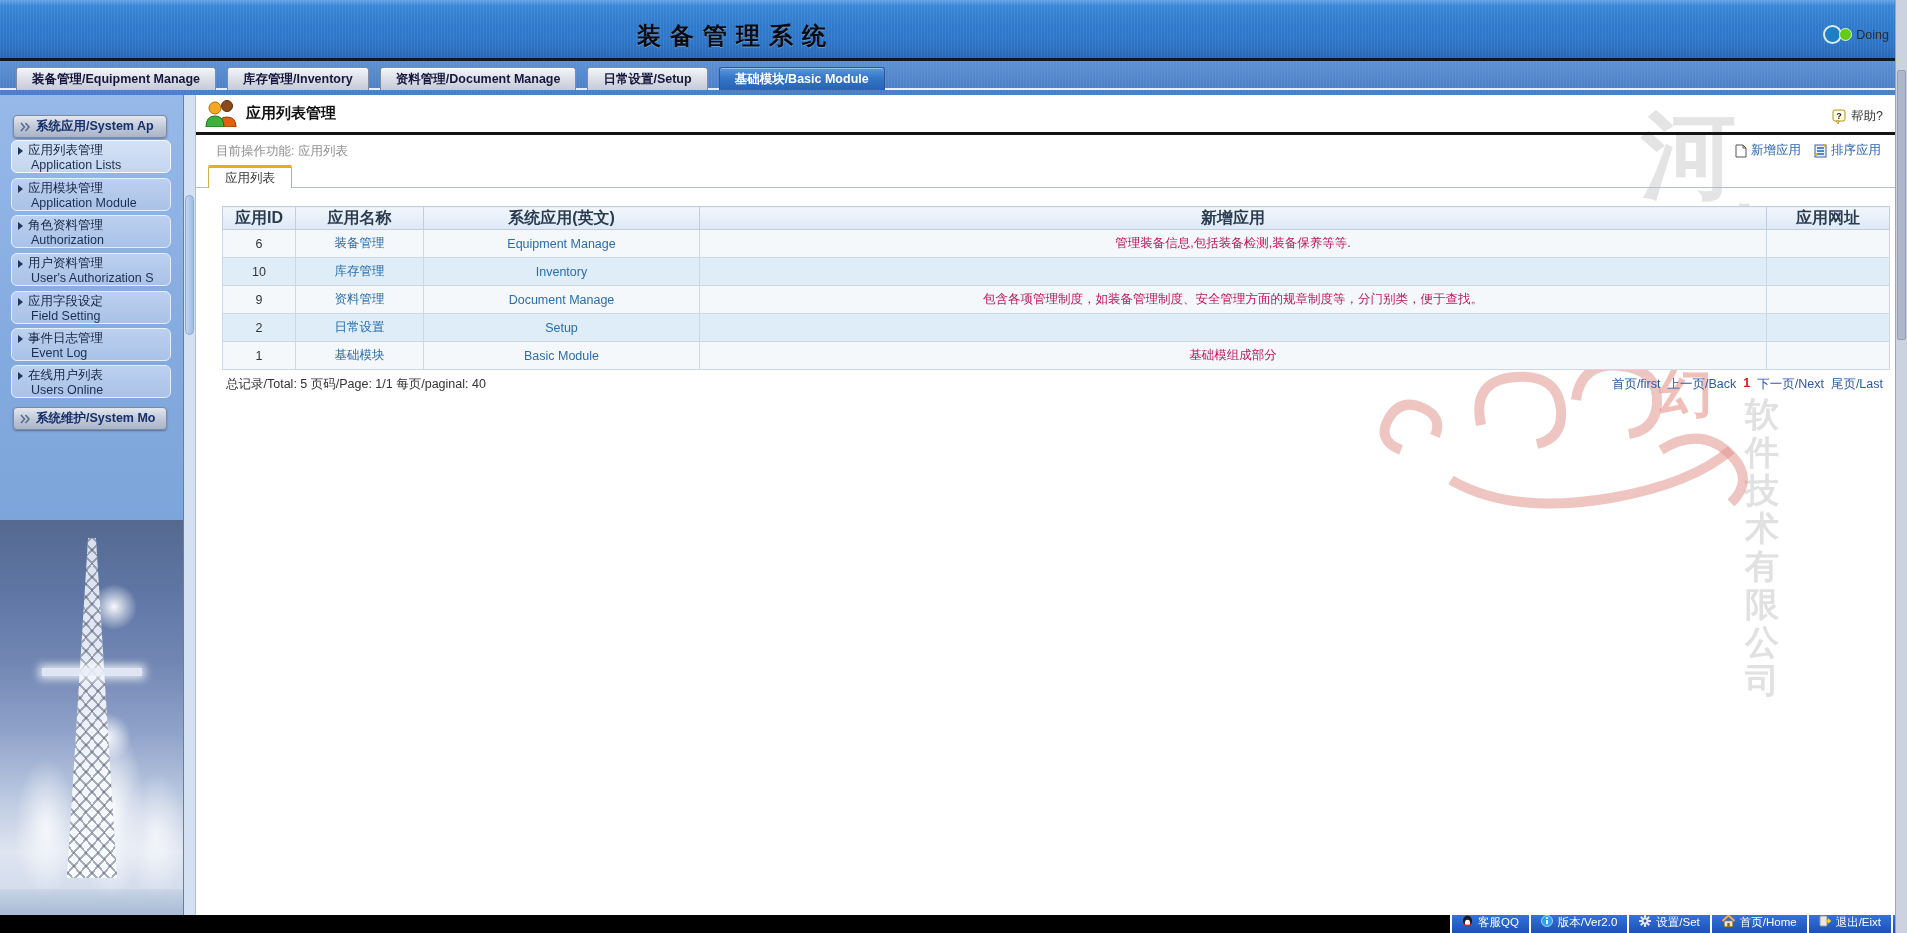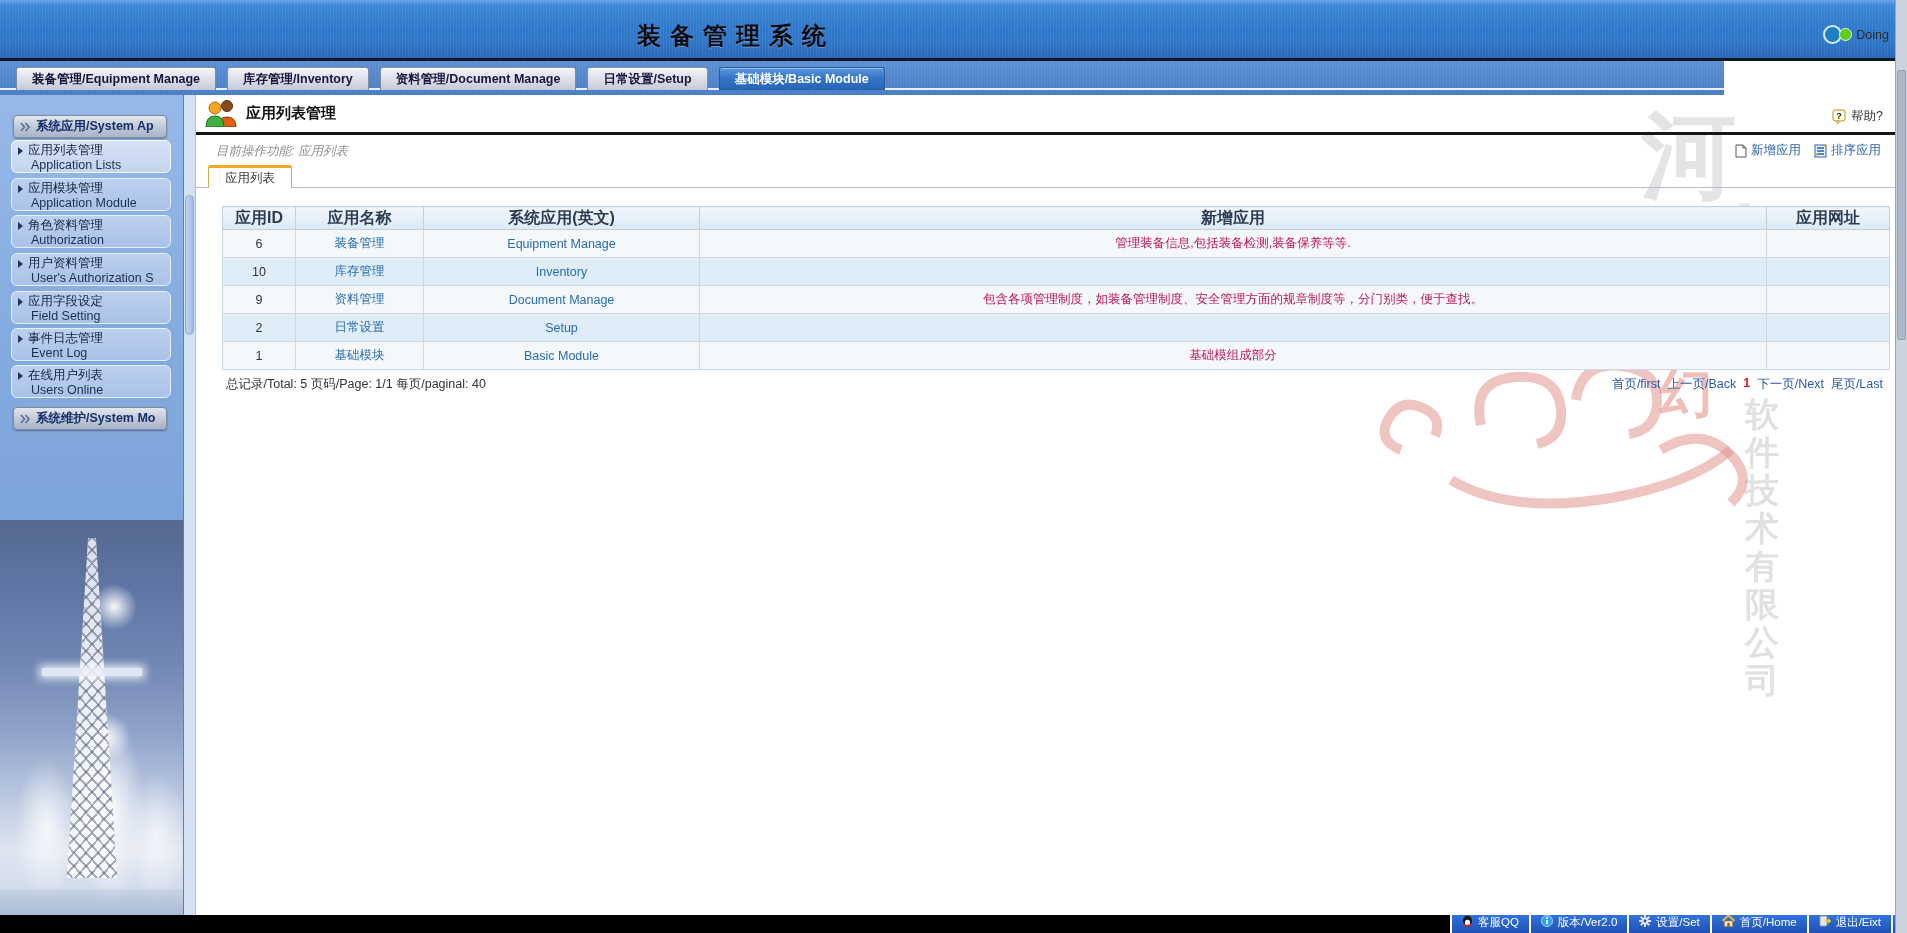--- a/index.html
+++ b/index.html
@@ -14,21 +14,21 @@
     background-color:#2f7acc;
     border-bottom:3px solid #0c1826;padding-left:44px; }
   .banner-title { position:absolute; left:637px; top:20px; font-size:24px; font-weight:bold;
     letter-spacing:9px; color:#0b0b0f; text-shadow:0 1px 0 rgba(255,255,255,.25); }
   .doing { position:absolute; right:18px; top:25px; display:flex; align-items:center; gap:4px; }
   .doing-circle-blue { width:19px; height:19px; border-radius:50%; background:#1f7fc4; border:2px solid #d9ecf8; }
   .doing-circle-green { width:13px; height:13px; border-radius:50%; background:#62cc17; border:1px solid #e2f5cf; margin-left:-7px; }
   .doing-label { font-size:12.5px; color:#2c2c2c; }
 
   
-  .tabstrip { position:absolute; left:0; top:61px; width:1724px; height:34px;
+  .tabstrip { position:absolute; left:0; top:61px; width:1907px; height:34px;
     background-image:
       repeating-linear-gradient(90deg, rgba(255,255,255,.06) 0 1px, rgba(0,0,0,0) 1px 3px),
       linear-gradient(180deg,#5b90d4,#487dc4);
     background-color:#4d84cc; }
   .tabstrip::after { content:""; position:absolute; left:0; right:0; bottom:5px; height:2px; background:#e9eff8; }
   .tabs { position:absolute; left:16px; bottom:5px; display:flex; gap:11px; z-index:2; }
   .tab { height:23px; padding:0 15px; display:flex; align-items:center; cursor:default;
     font-size:12.5px; font-weight:bold; color:#15183c;
     background:linear-gradient(180deg,#f4f5f9 0%,#dfe1ea 45%,#c6c9d7 100%);
     border:1px solid #7e8aa0; border-bottom:none; border-radius:3px 3px 0 0;
@@ -92,21 +92,21 @@
 
   .page-header { position:absolute; left:0; top:0; width:100%; height:37px; z-index:1; }
   .people-icon { position:absolute; left:9px; top:4px; width:34px; height:28px; }
   .page-title { position:absolute; left:50px; top:9px; font-size:15px; font-weight:bold; color:#111; z-index:1; }
   .help { position:absolute; right:12px; top:13px; display:flex; align-items:center; gap:4px; z-index:1;
     font-size:12.5px; color:#333; cursor:pointer; }
 
   .black-rule { position:absolute; left:0; top:37px; width:100%; height:3px; background:#151515; z-index:1; }
 
   .status-row { position:absolute; left:0; top:46px; width:100%; height:18px; z-index:1; }
-  .current-fn { position:absolute; left:20px; top:2px; font-size:12.5px; color:#8e8e8e;font-style:italic; }
+  .current-fn { position:absolute; left:20px; top:2px; font-size:12.5px; color:#8e8e8e; }
   .actions { position:absolute; right:14px; top:1px; display:flex; gap:12px; }
   .action-link { display:flex; align-items:center; gap:4px; font-size:12.5px; color:#2a62b2; cursor:pointer; }
 
   .panel-line { position:absolute; left:0; top:92px; width:100%; height:1px; background:#b3bfcc; z-index:1; }
   .panel-tab { position:absolute; left:12px; top:70px; height:23px; padding:0 16px; display:flex; align-items:center;
     font-size:12.5px; color:#333; background:#fff; z-index:2; cursor:default;
     border:1px solid #d2ac54; border-top:3px solid #f5a623; border-bottom:none; border-radius:2px 2px 0 0; }
 
   table.app-table { position:absolute; left:26px; top:111px; width:1667px; z-index:1;
     border-collapse:collapse; table-layout:fixed; background:#fdfdfe; }

